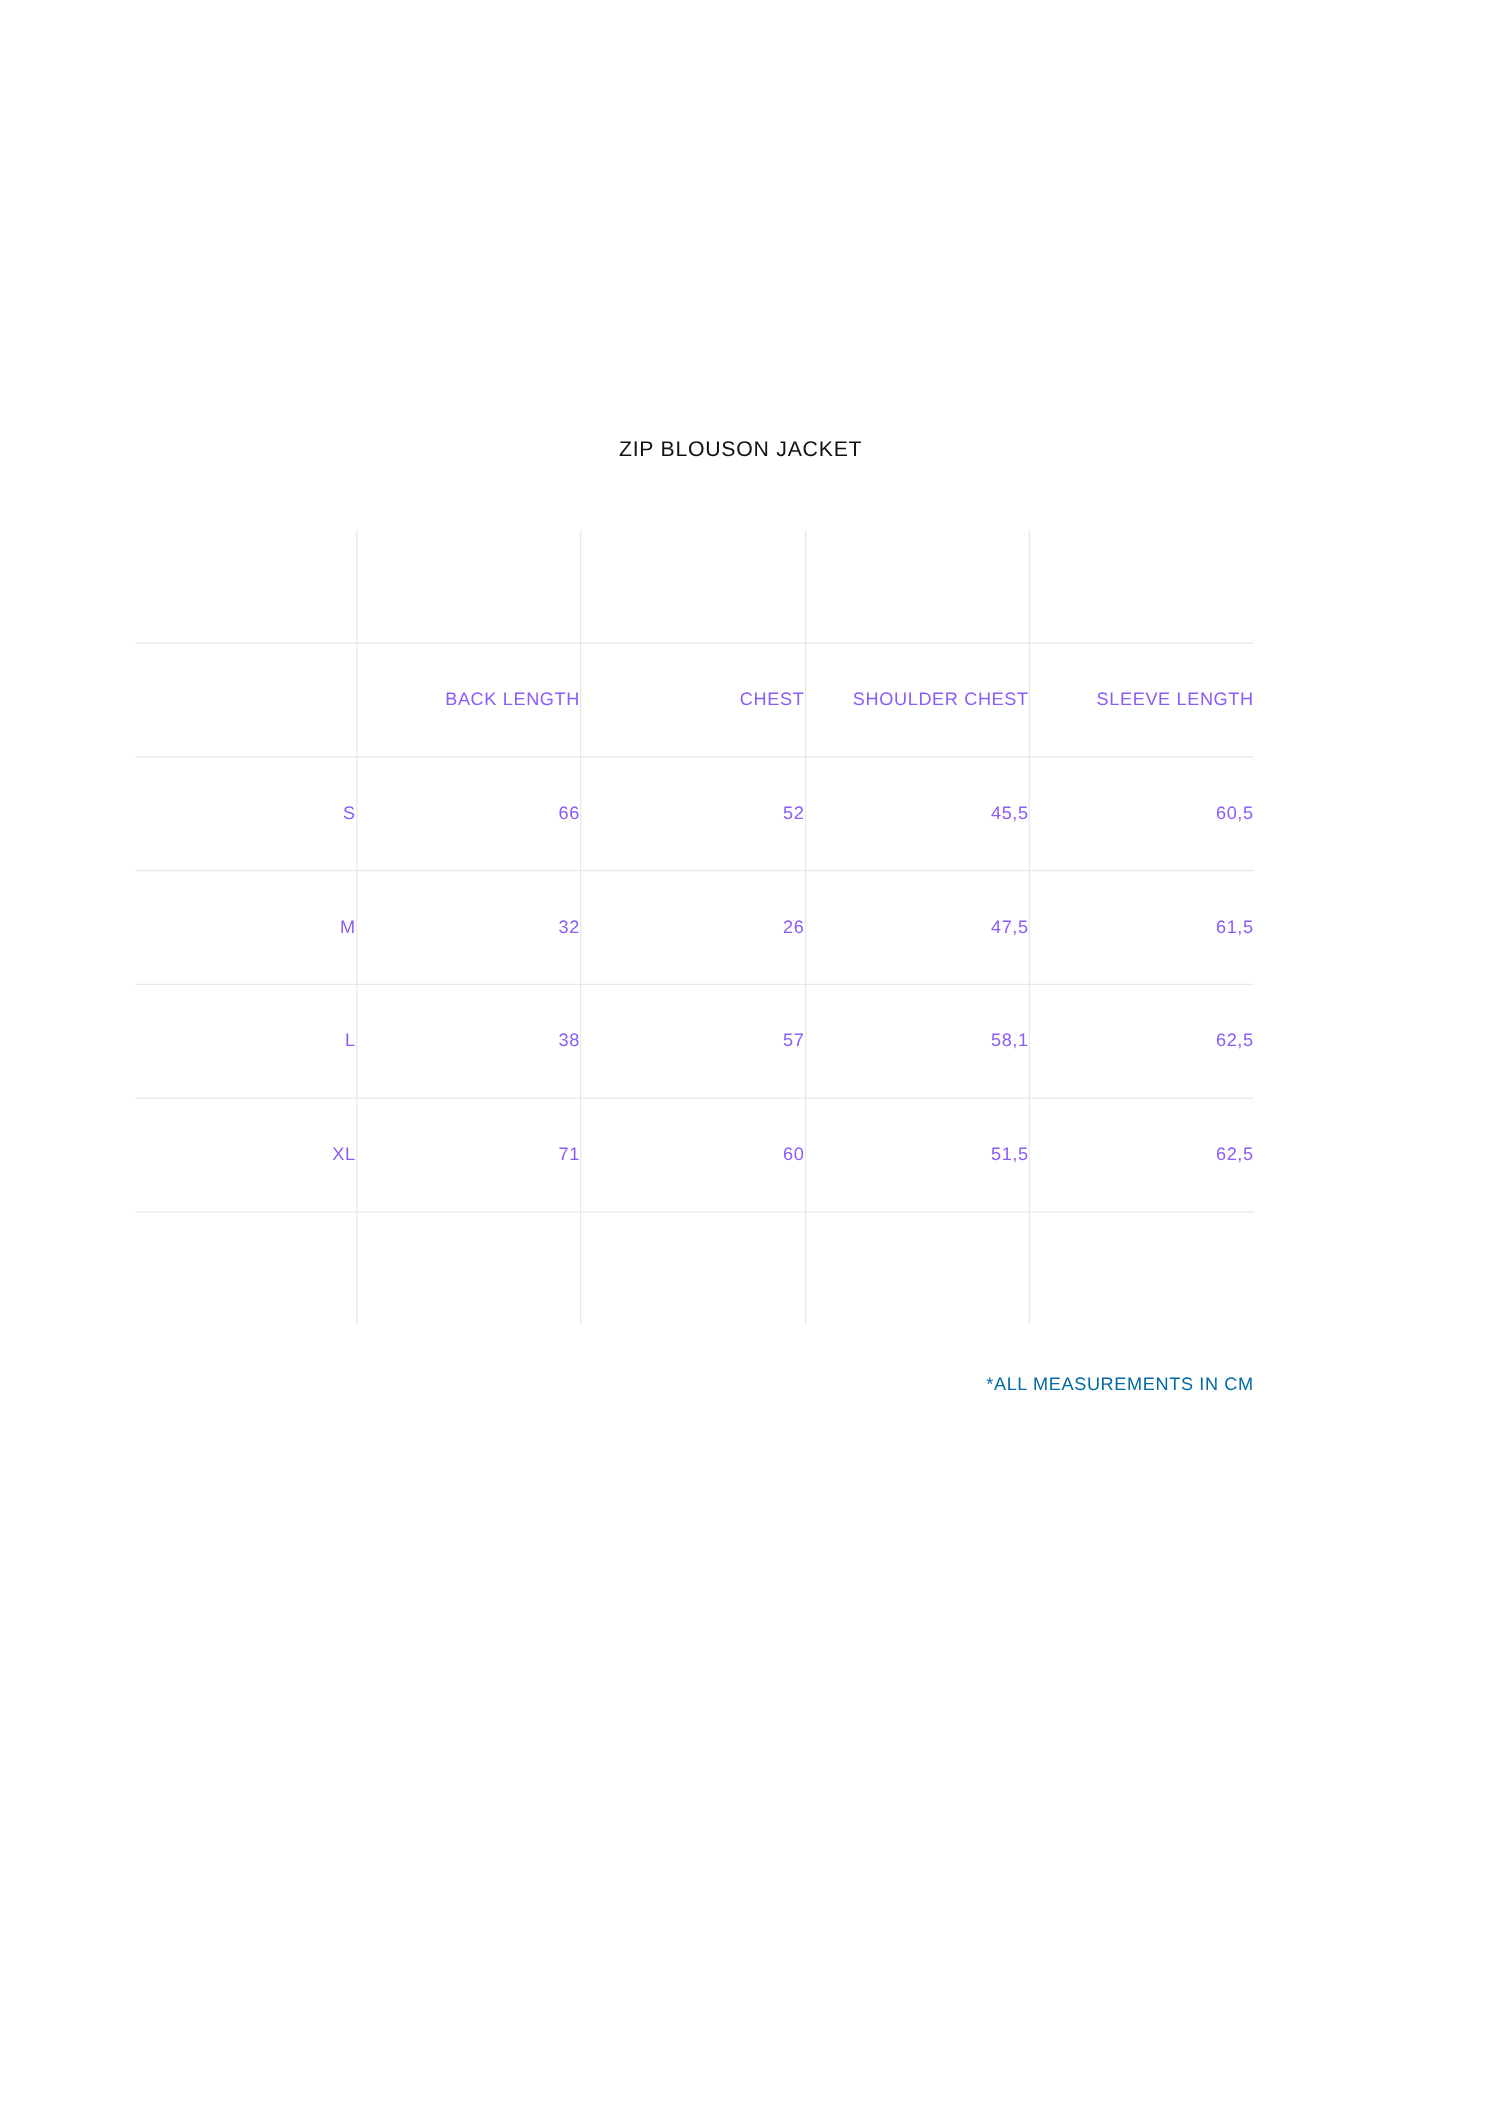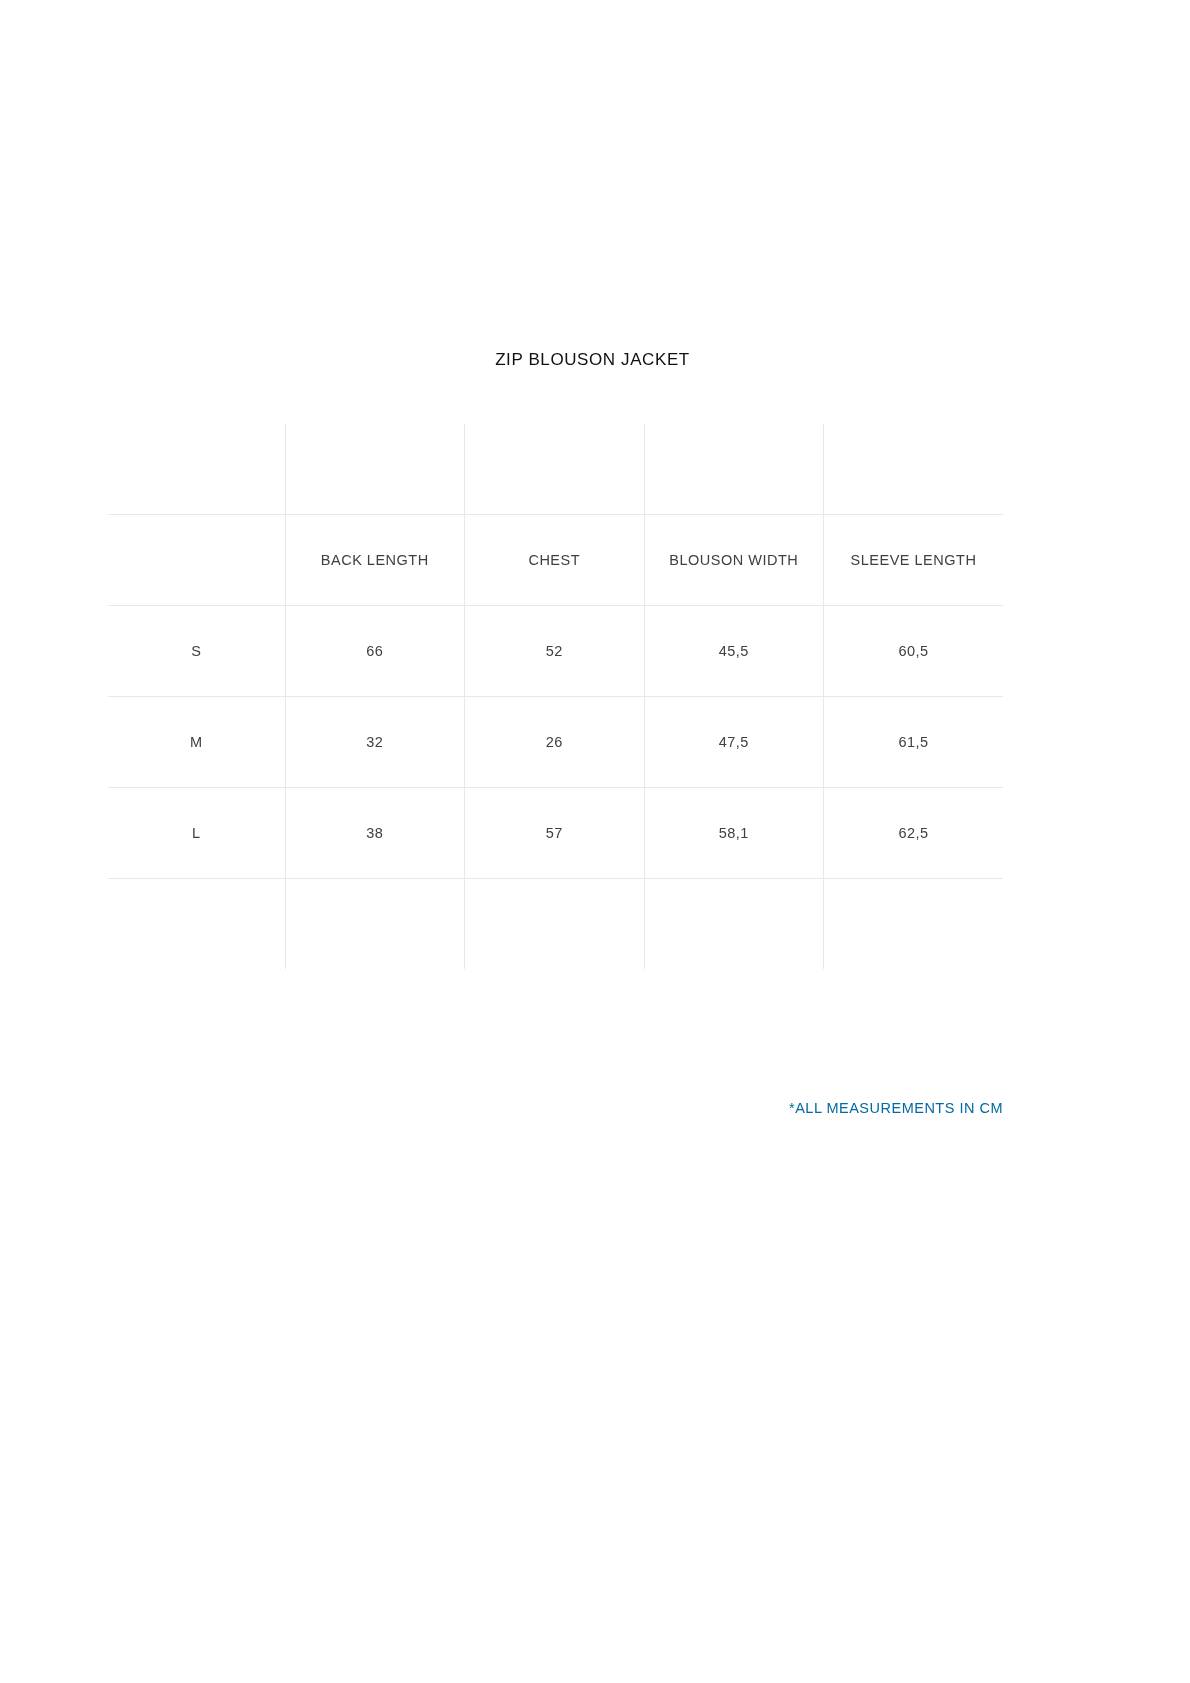--- a/index.html
+++ b/index.html
@@ -44,22 +44,22 @@
     width: 895px;
     table-layout: fixed;
   }
 
   table.size-table td,
   table.size-table th {
     border: 1px solid #e8e8e8;
     font-weight: normal;
     font-size: 14.5px;
     letter-spacing: 0.5px;
-    color: #404040;
-    text-align: center;
+    color: #8b5cf6;
+    text-align: right;
     vertical-align: middle;
     padding: 0;
   }
 
   
   table.size-table tr:first-child td,
   table.size-table tr:first-child th {
     border-top: none;
   }
   table.size-table tr:last-child td {
@@ -114,21 +114,21 @@
           <td></td>
           <td></td>
           <td></td>
           <td></td>
         </tr>
 
         <tr class="header-row">
           <th></th>
           <th>BACK LENGTH</th>
           <th>CHEST</th>
-          <th>BLOUSON WIDTH</th>
+          <th>SHOULDER CHEST</th>
           <th>SLEEVE LENGTH</th>
         </tr>
 
         <tr class="data-row">
           <td>S</td>
           <td>66</td>
           <td>52</td>
           <td>45,5</td>
           <td>60,5</td>
         </tr>
@@ -142,20 +142,27 @@
         </tr>
 
         <tr class="data-row">
           <td>L</td>
           <td>38</td>
           <td>57</td>
           <td>58,1</td>
           <td>62,5</td>
         </tr>
 
+        <tr class="data-row">
+          <td>XL</td>
+          <td>71</td>
+          <td>60</td>
+          <td>51,5</td>
+          <td>62,5</td>
+        </tr>
 
         <tr class="spacer-row">
           <td></td>
           <td></td>
           <td></td>
           <td></td>
           <td></td>
         </tr>
       </tbody>
     </table>

